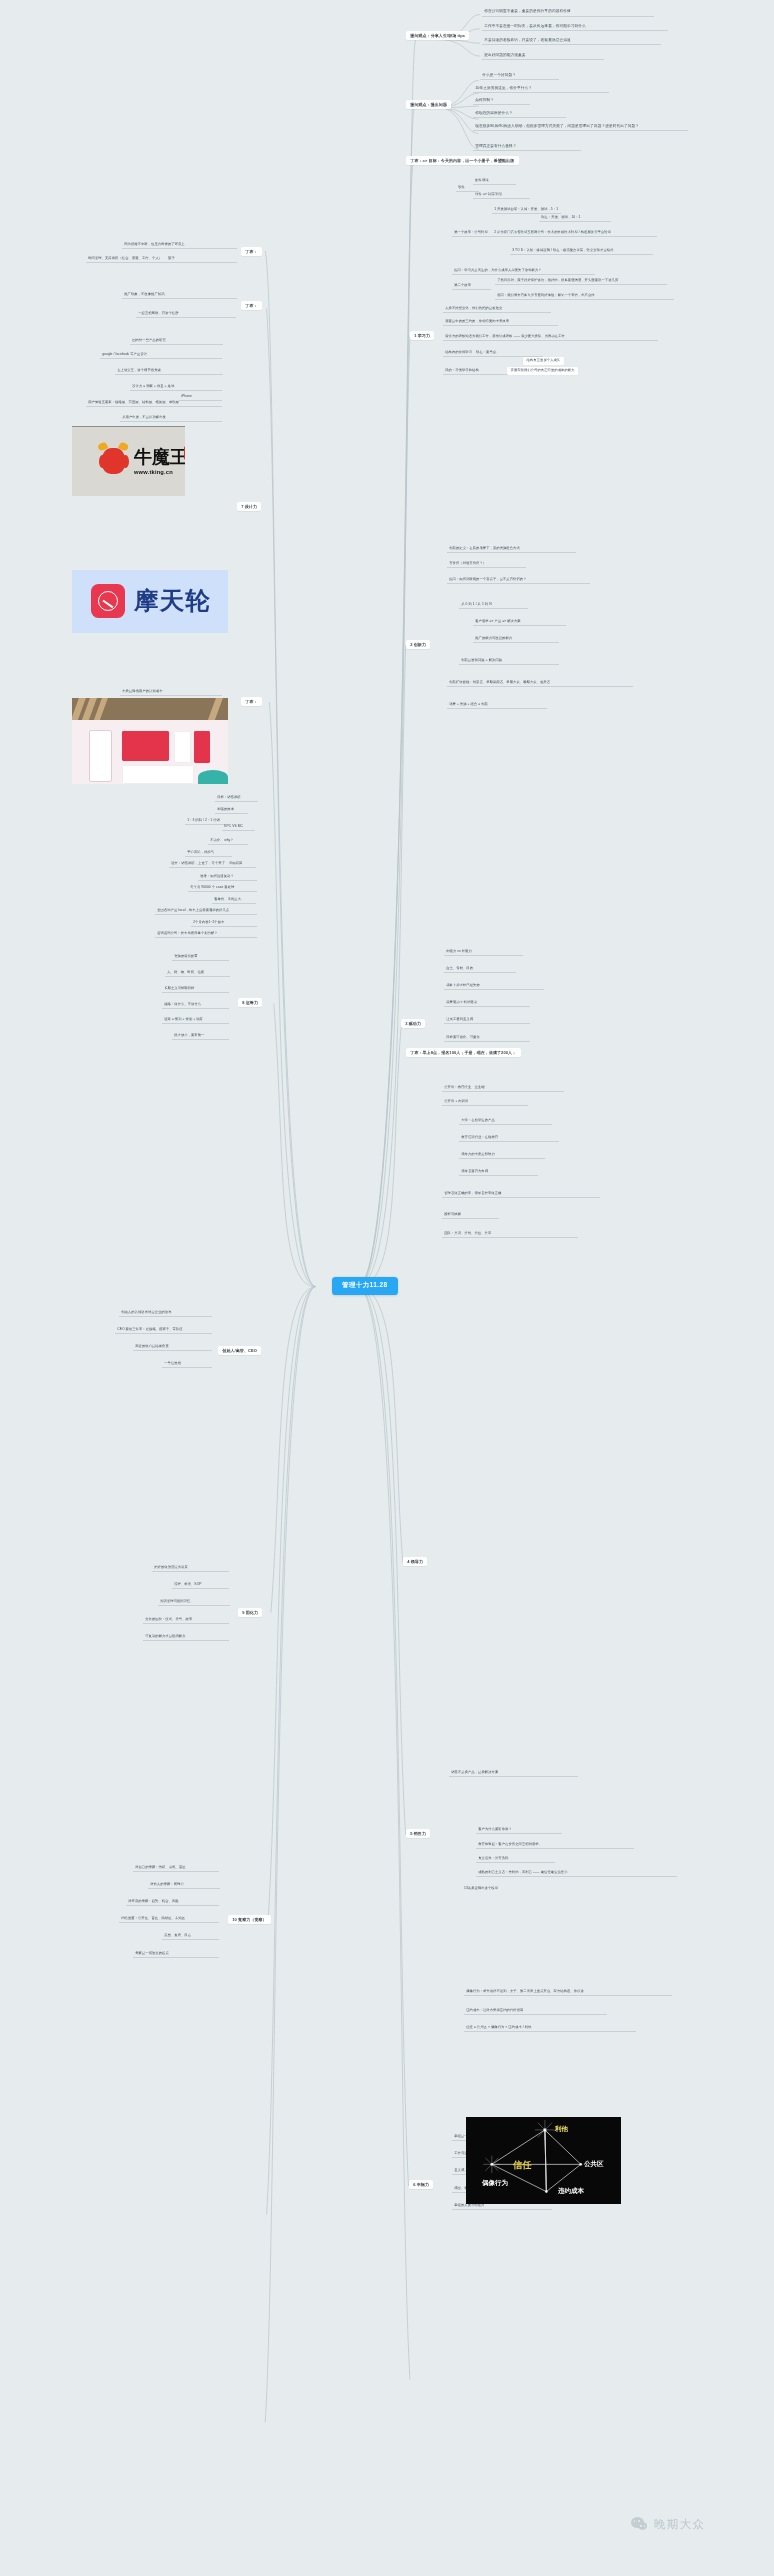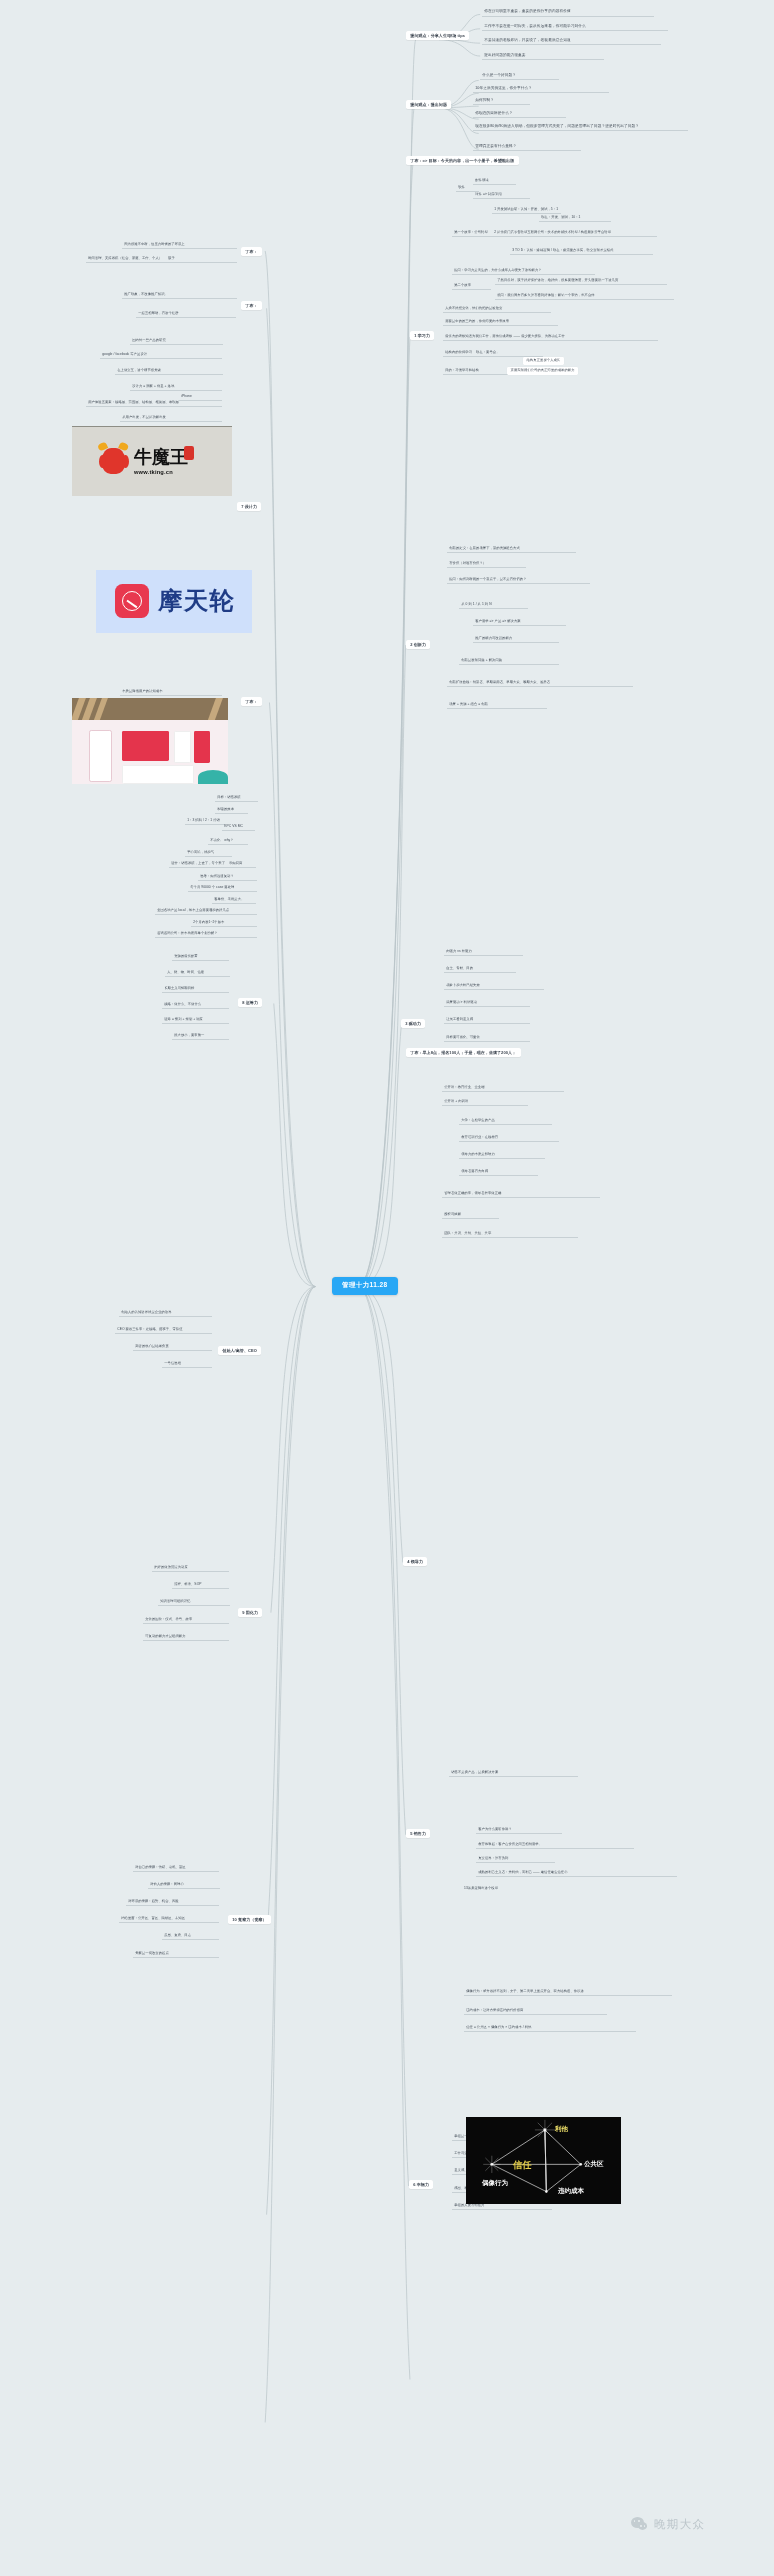--- a/index.html
+++ b/index.html
@@ -70,21 +70,21 @@
   }
   .niu-horn { position:absolute; background:#f0a81e; border-radius:50% 50% 0 50%; }
   .niu-text {
     position:absolute; color:#111; font-weight:bold;
     font-family:"DejaVu Sans",sans-serif; white-space:nowrap;
   }
   .niu-url { position:absolute; color:#111; font-weight:bold; font-size:3.6px; letter-spacing:0.2px; white-space:nowrap;}
   .niu-seal { position:absolute; background:#d8332a; border-radius:2.2px; }
 
   
-  .img-mtl { background:#cfe0fb; position:relative;margin-left:24px; }
+  .img-mtl { background:#cfe0fb; position:relative; }
   .mtl-icon { position:absolute; background:#e8384f; border-radius:22%; }
   .mtl-inner { position:absolute; border:1.6px solid #fff; border-radius:50%; }
   .mtl-tail { position:absolute; background:#fff; }
   .mtl-text { position:absolute; color:#1f3c86; font-weight:bold; white-space:nowrap; }
 
   
   .img-poster { background:#f7eef1; position:relative; }
   .poster-top { position:absolute; left:0; right:0; top:0; background:#8a7558; }
   .poster-top .beam { position:absolute; background:#c6a97e; transform:skewX(-20deg); }
   .phone { position:absolute; background:#fff; border-radius:2.2px; border:0.4px solid #e7c9d2; }
@@ -247,21 +247,21 @@
   <div class="node branch" style="left:237px; top:502px;">7 设计力</div>
   <div class="node leaf tiny" style="left:130px; top:337px; width:93px;">国内外一些产品的研究</div>
   <div class="node leaf tiny" style="left:100px; top:351px; width:122px;">google / facebook 等产品设计</div>
   <div class="node leaf tiny" style="left:115px; top:367px; width:108px;">在上做交互，这个细节很关键</div>
   <div class="node leaf tiny" style="left:130px; top:383px; width:92px;">设计力 = 洞察 + 创意 + 落地</div>
   <div class="node leaf tiny" style="left:86px; top:399px; width:136px;">用户体验五要素：战略层、范围层、结构层、框架层、表现层</div>
   <div class="node leaf tiny" style="left:120px; top:414px; width:102px;">从用户出发，不是从功能出发</div>
   <div class="node leaf tiny" style="left:179px; top:393px; width:43px;">iPhone</div>
   <div class="node leaf tiny" style="left:120px; top:688px; width:102px;">本质是降低用户的认知成本</div>
 
-  <div class="imgbox img-niu" style="left:72px; top:426px; width:160px; height:70px;">
+  <div class="imgbox img-niu" style="left:72px; top:426px; width:113px; height:70px;">
     <div class="vline" style="left:56px;"></div>
     <div class="vline" style="left:120px;"></div>
     <div class="hline" style="top:32px;"></div>
     <div class="niu-horn" style="left:26px; top:17px; width:9.3px; height:6.5px; transform:rotate(-25deg);"></div>
     <div class="niu-horn" style="left:47px; top:17px; width:9.3px; height:6.5px; transform:scaleX(-1) rotate(-25deg);"></div>
     <div class="niu-monster" style="left:30px; top:21.5px; width:23px; height:26px;"></div>
     <div class="niu-monster" style="left:27px; top:29px; width:6.5px; height:13px; border-radius:50%;"></div>
     <div class="niu-monster" style="left:50px; top:29px; width:6.5px; height:13px; border-radius:50%;"></div>
     <div class="niu-text" style="left:62px; top:21.5px; font-size:18px; line-height:1;">牛魔王</div>
     <div class="niu-url" style="left:62px; top:43px; font-size:5.7px;">www.tking.cn</div>

